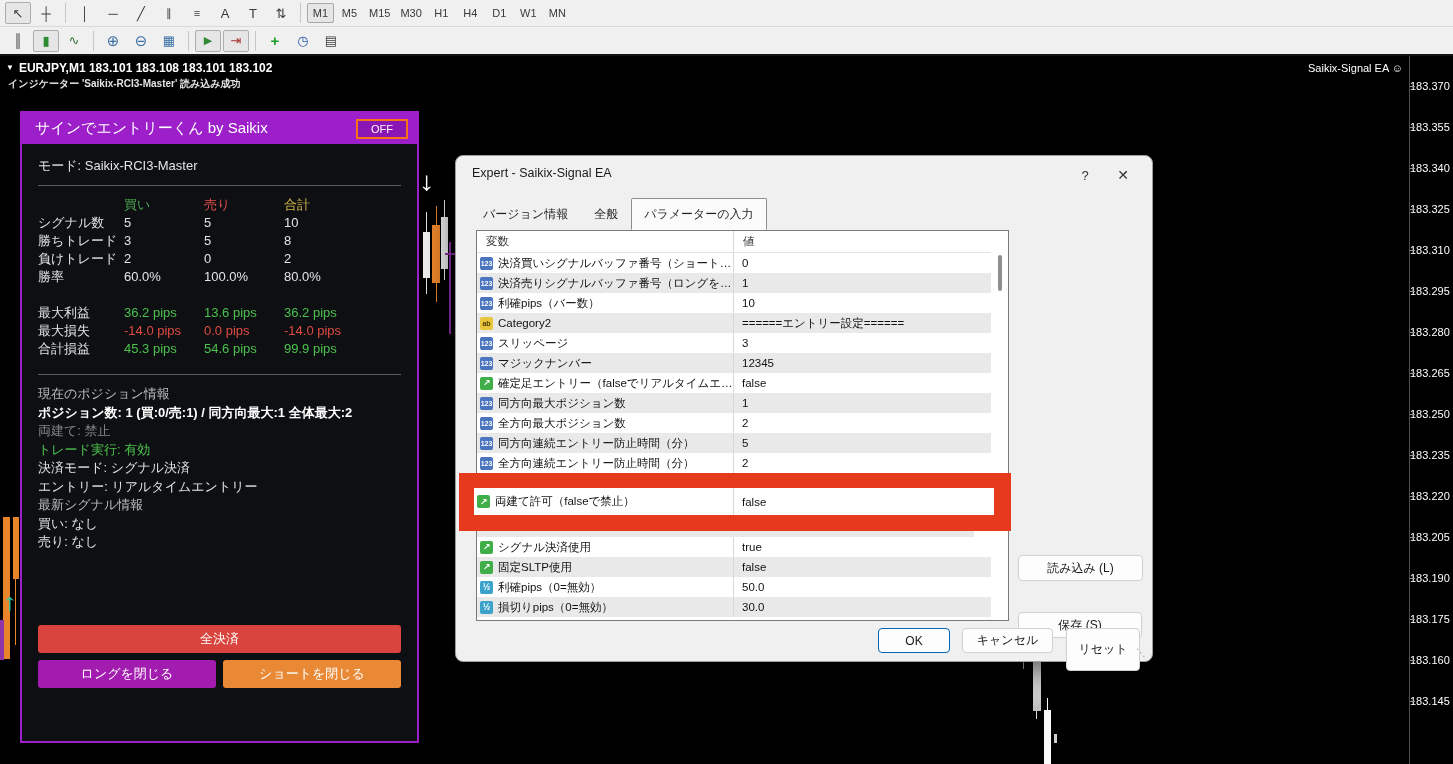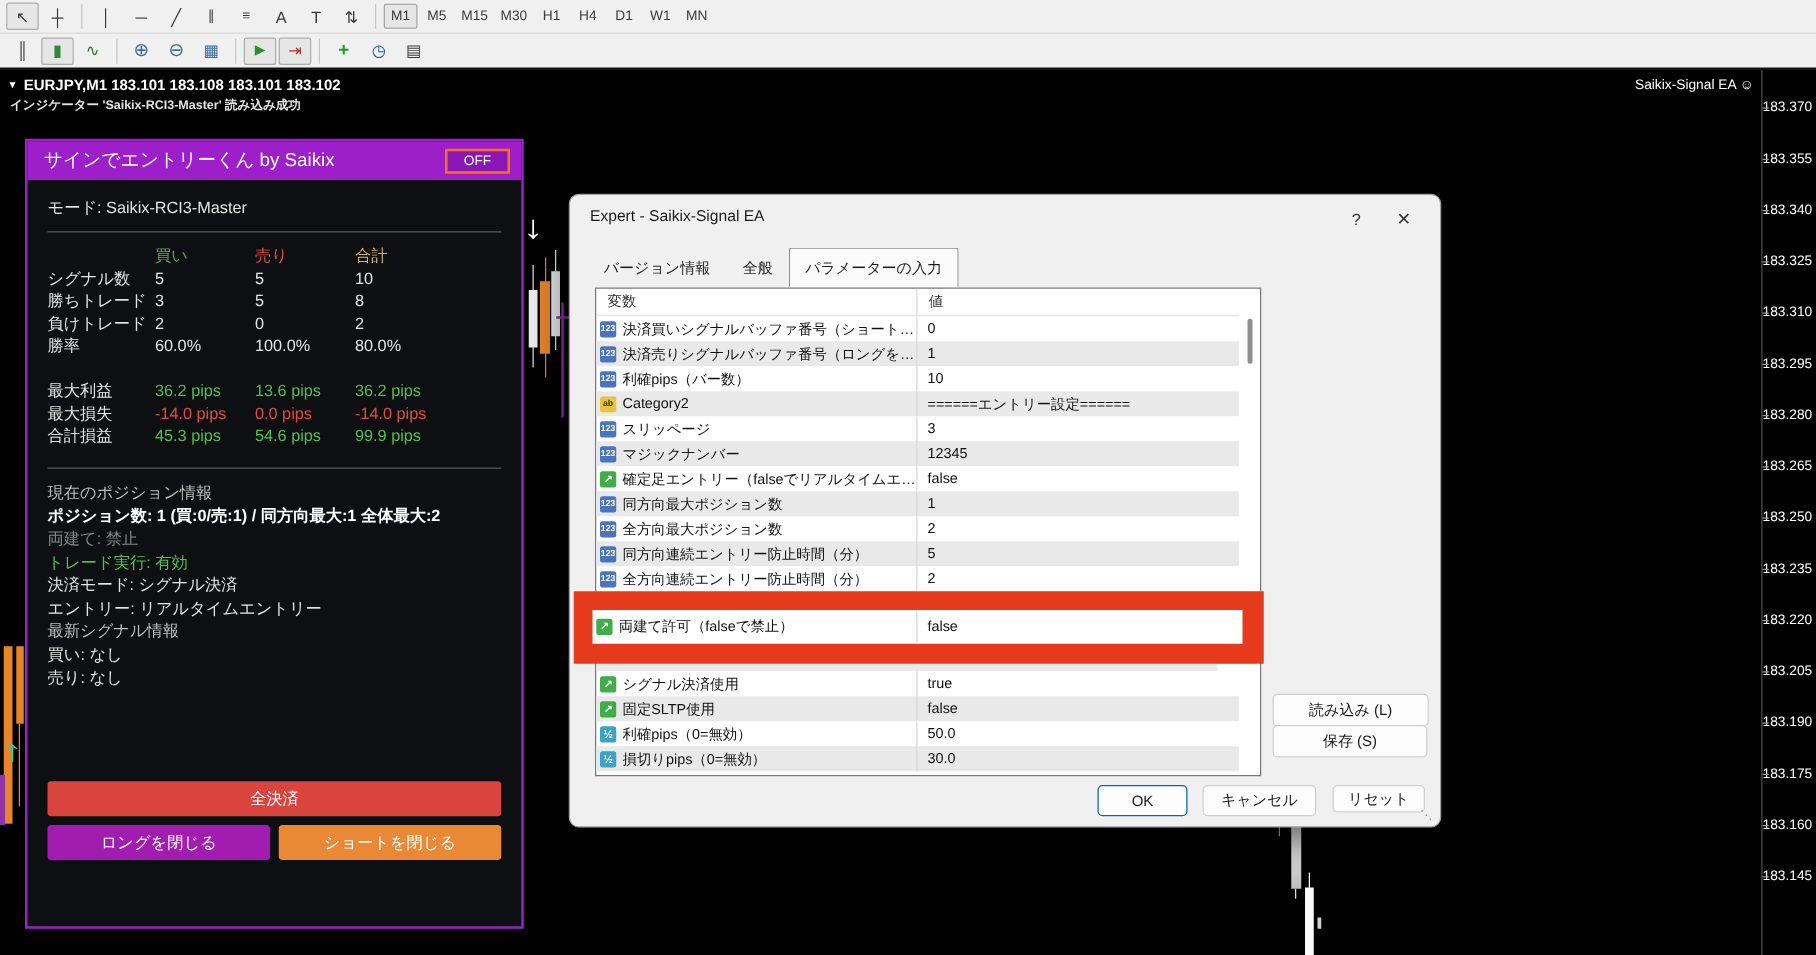--- a/index.html
+++ b/index.html
@@ -113,24 +113,24 @@
     background:#e63a1d; z-index:3; }
   .hl-row { position:absolute; left:15px; right:17px; top:15px; height:27px; background:#fff;
     display:grid; grid-template-columns:259px 1fr; align-items:center; }
   .sliver { height:6px; background:#e9e9e9; margin-right:17px; }
   .scroll-thumb { position:absolute; right:6px; top:24px; width:4px; height:36px;
     background:#8f8f8f; border-radius:2px; }
   .dlg-btn { position:absolute; background:#fdfdfd; border:1px solid #d0d0d0; border-radius:4px;
     font-size:12px; color:#1a1a1a; display:flex; align-items:center; justify-content:center;
     cursor:default; }
   .btn-load { left:562px; top:399px; width:125px; height:26px; }
-  .btn-save { left:562px; top:424px; width:124px; height:26px; }
+  .btn-save { left:562px; top:456px; width:124px; height:26px; }
   .btn-ok { left:422px; top:472px; width:72px; height:25px; border-color:#0067b8; }
   .btn-cancel { left:506px; top:472px; width:91px; height:25px; }
-  .btn-reset { left:610px; top:472px; width:74px; height:22px; }
+  .btn-reset { left:610px; top:472px; width:74px; height:43px; }
   .grip { position:absolute; right:6px; bottom:3px; color:#9a9a9a; font-size:10px; }
 </style>
 </head>
 <body>
 
 <div class="toolbar" data-name="toolbar">
   <div class="tb-row r1" data-name="toolbar-row-1">
     <span style="display:flex">
 
     <span class="tb-item active" data-name="cursor-icon">

